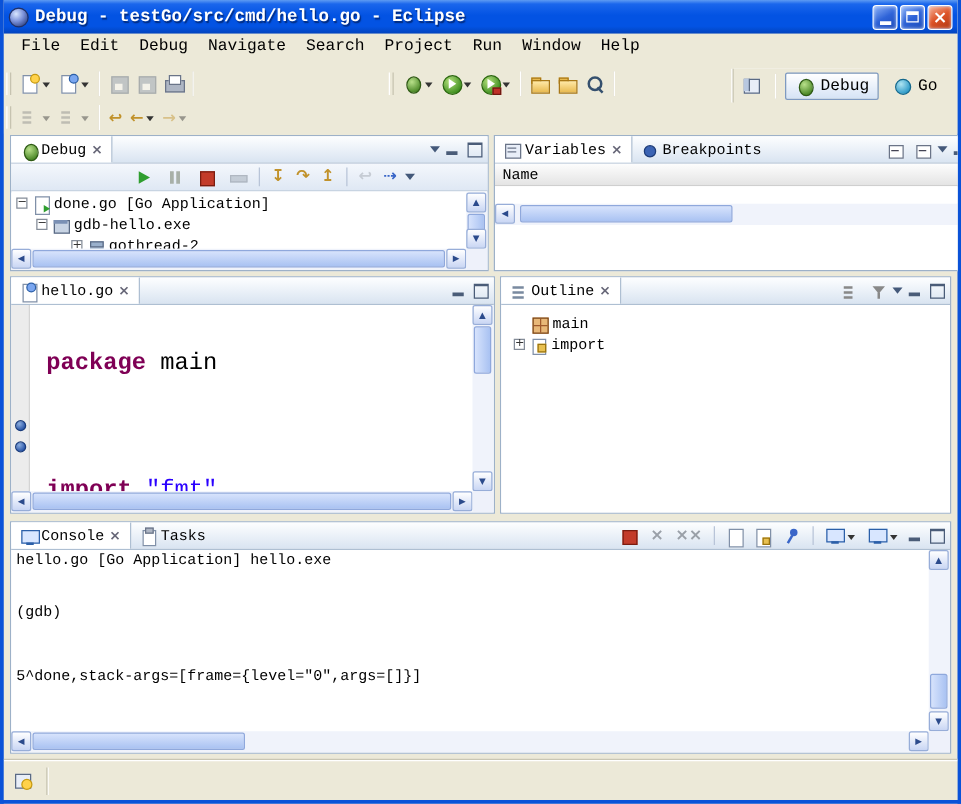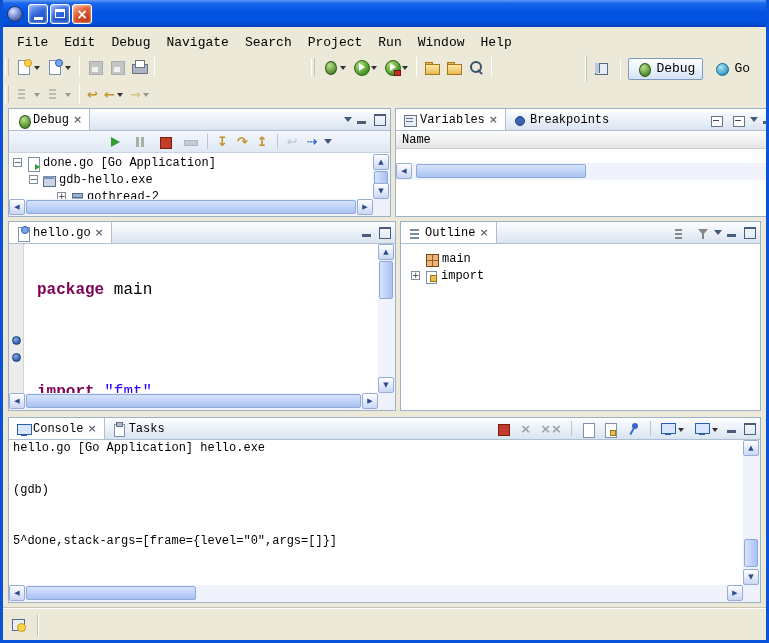--- a/index.html
+++ b/index.html
@@ -14,21 +14,21 @@
 .eclipse-logo{width:16px;height:16px;border-radius:50%;background:radial-gradient(circle at 35% 30%,#D8E6FF,#7A90D8 45%,#3A4C8C 80%);border:1px solid #223064;}
 .winbtns{display:flex;gap:2px;}
 .wbtn{width:20px;height:20px;border:1px solid #fff;border-radius:3px;display:flex;align-items:center;justify-content:center;
   background:linear-gradient(150deg,#8FB4F8,#2E63D8 50%,#1B4AB8);box-shadow:inset 0 0 3px rgba(255,255,255,.7);}
 .wbtn.close{background:linear-gradient(150deg,#F6B39A,#DD5226 50%,#AE3512);}
 .g-minbar{width:9px;height:3px;background:#fff;margin-top:9px;}
 .g-maxbox{width:10px;height:9px;border:1px solid #fff;border-top:3px solid #fff;}
 .wbtn .x{color:#fff;font-weight:bold;font-size:14px;line-height:1;font-family:"DejaVu Sans",sans-serif;}
 
 
-.menubar{position:absolute;left:0;top:27px;width:763px;height:25px;display:flex;align-items:flex-end;padding-left:6px;background:#ECE9D8;}
+.menubar{position:absolute;left:0;top:27px;width:763px;height:25px;display:flex;align-items:flex-start;padding-left:6px;background:#ECE9D8;}
 .menuitem{padding:2px 8px;white-space:nowrap;}
 .tbrow{position:absolute;left:0;width:763px;display:flex;align-items:center;background:#ECE9D8;}
 .tbrow1{top:52px;height:29px;}
 .tbrow2{top:81px;height:26px;}
 .grip{width:4px;height:18px;border-left:1px solid #fff;border-right:1px solid #C6C3B0;margin:0 4px 0 2px;}
 .tsep{width:1px;height:20px;background:#C6C3B0;border-right:1px solid #fff;margin:0 4px;}
 .tbtn{display:flex;align-items:center;padding:2px 2px;border:1px solid transparent;border-radius:2px;}
 .dd{width:0;height:0;border:3px solid transparent;border-top:4px solid #333;margin:5px 1px 0 2px;}
 .dis{opacity:.45;}
 .spacer{display:inline-block;}
@@ -120,21 +120,21 @@
 .sbtn{position:absolute;width:16px;height:16px;background:linear-gradient(#FFFFFF,#C9D6F4);border:1px solid #97ADD8;border-radius:2px;display:flex;align-items:center;justify-content:center;}
 .sbtn i{font-style:normal;font-size:7px;color:#2C4B8C;font-family:"DejaVu Sans",sans-serif;line-height:1;}
 .sbthumb{position:absolute;border:1px solid #8FA8DC;border-radius:2px;}
 .sbthumb.v{left:1px;width:14px;background:linear-gradient(to right,#D7E3FC,#A9C2F2);}
 .sbthumb.h{top:1px;height:14px;background:linear-gradient(to bottom,#D7E3FC,#A9C2F2);}
 .sbcorner{position:absolute;right:0;bottom:0;width:17px;height:17px;background:#EEF1FA;}
 
 
 .gutter{position:absolute;left:0;top:0;bottom:17px;width:15px;background:#ECECEC;border-right:1px solid #D4D4D4;}
 .bpdot{position:absolute;left:3px;width:9px;height:9px;border-radius:50%;background:radial-gradient(circle at 35% 30%,#8CAEE0,#2B56A8 75%);border:1px solid #1A3C7C;}
-.code{position:absolute;left:16px;top:0;right:17px;bottom:17px;padding:4px 0 0 12px;white-space:pre;line-height:17px;font-size:16px;overflow:hidden;}
+.code{position:absolute;left:16px;top:0;right:17px;bottom:17px;padding:4px 0 0 12px;white-space:pre;line-height:17px;font-size:19px;overflow:hidden;}
 .cl{height:17px;}
 .kw{color:#7F0055;font-weight:bold;}
 .str{color:#2A00FF;}
 
 
 .colhead{height:18px;background:linear-gradient(#FDFDFD,#E4E4E4);border-bottom:1px solid #CFCFCF;display:flex;align-items:center;font-size:12px;}
 .colname{flex:1;padding-left:6px;border-right:1px solid #CFCFCF;height:100%;display:flex;align-items:center;}
 .colval{width:13px;height:100%;display:flex;align-items:center;overflow:hidden;padding-left:2px;}
 
 
@@ -147,20 +147,21 @@
 .fastview{position:absolute;left:6px;top:7px;width:20px;height:20px;border:1px solid transparent;}
 .i-fast::before{content:"";position:absolute;left:2px;top:3px;width:11px;height:10px;border:1px solid #5A6A84;background:#E8EEF8;}
 .i-fast::after{content:"";position:absolute;right:0;bottom:0;width:7px;height:7px;background:#FFD24A;border:1px solid #C89B10;border-radius:50%;}
 .status-sep{position:absolute;left:34px;top:6px;width:1px;height:22px;background:#C6C3B0;box-shadow:1px 0 0 #fff;}
 </style>
 </head>
 <body>
 
 <div class="titlebar">
   <span class="eclipse-logo"></span>
+  <span class="title">Debug - testGo/src/cmd/hello.go - Eclipse</span>
   <span class="winbtns">
     <span class="wbtn">
         <span class="g-minbar"></span>
       </span>
     <span class="wbtn">
         <span class="g-maxbox"></span>
       </span>
     <span class="wbtn close">
         <span class="x">×</span>
       </span>

